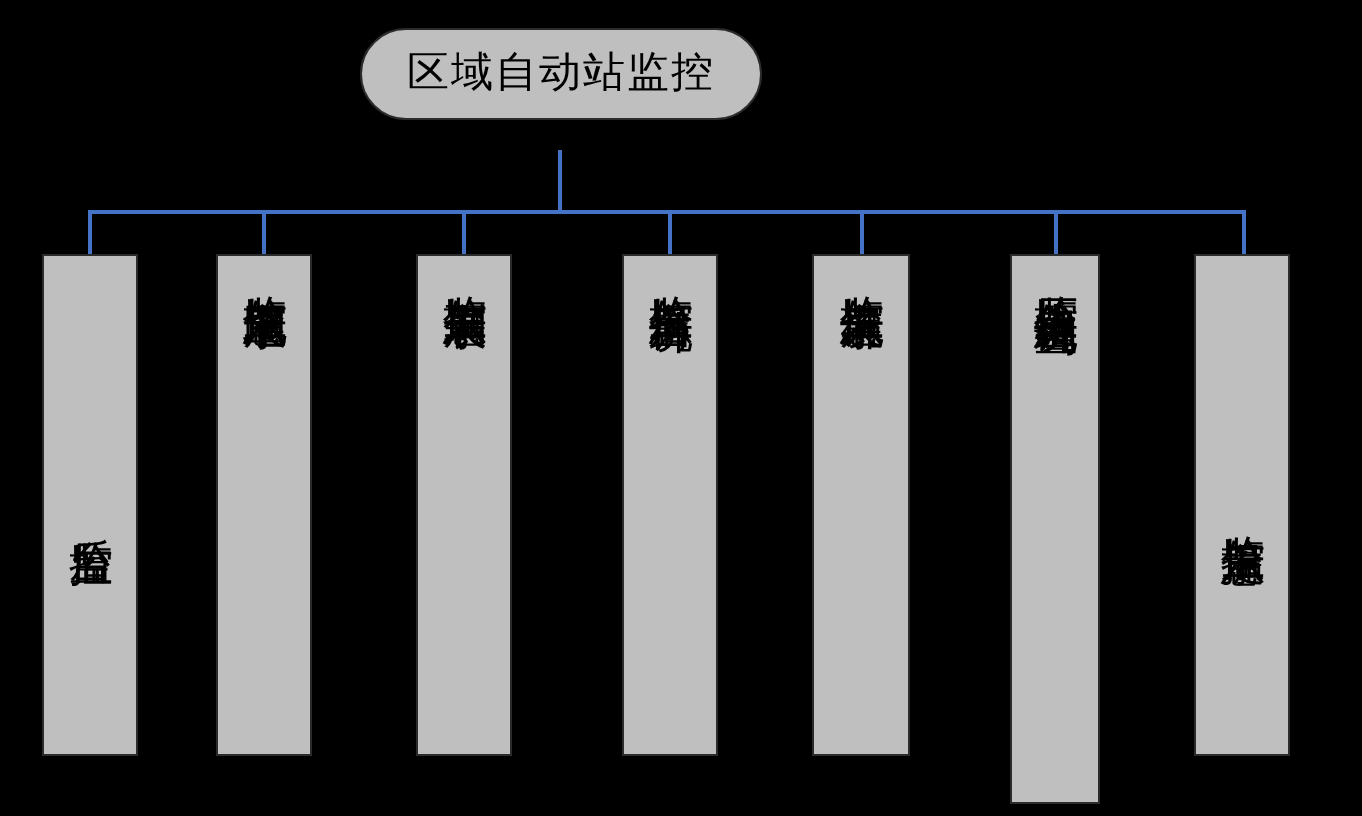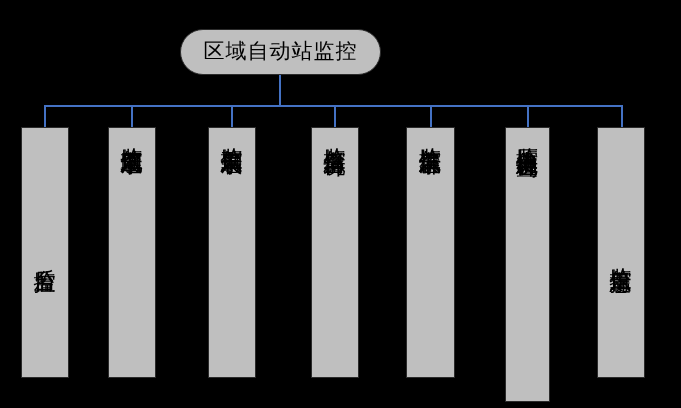--- a/index.html
+++ b/index.html
@@ -59,21 +59,21 @@
     background: #4472c4;
   }
   .conn-v { width: 2px; }
   .conn-h { height: 2px; }
 </style>
 </head>
 <body>
 
 <div id="canvas">
 
-  <div class="node node-root" style="left:180px; top:29px; width:201px; height:46px;border-radius:23px;">
+  <div class="node node-root" style="left:180px; top:14px; width:201px; height:46px;border-radius:23px;">
     <span class="label">区域自动站监控</span>
   </div>
 
   <div class="conn conn-v" style="left:279px; top:75px; height:31px;"></div>
   <div class="conn conn-h" style="left:44px; top:105px; width:579px;"></div>
 
   <div class="conn conn-v" style="left:44px; top:105px; height:22px;"></div>
   <div class="conn conn-v" style="left:131px; top:105px; height:22px;"></div>
   <div class="conn conn-v" style="left:231px; top:105px; height:22px;"></div>
   <div class="conn conn-v" style="left:334px; top:105px; height:22px;"></div>

